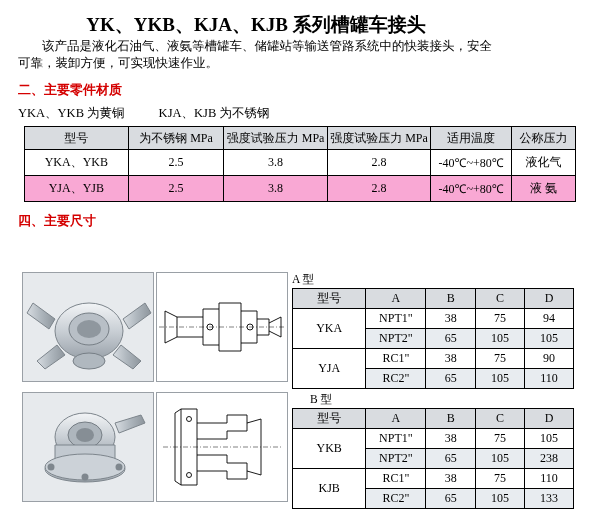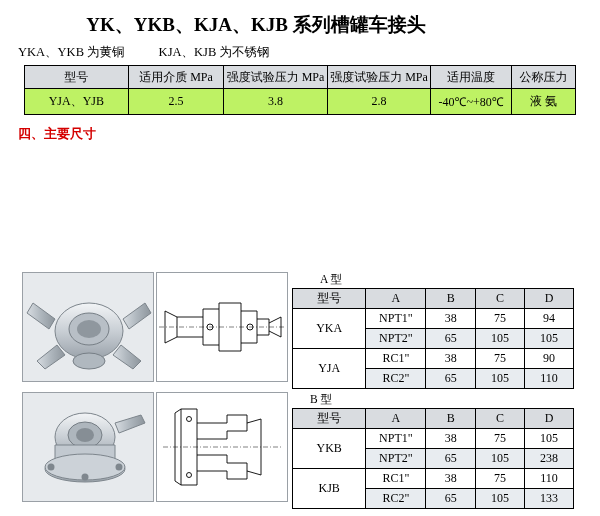--- a/index.html
+++ b/index.html
@@ -73,42 +73,42 @@
   }
   .perf td {
     height: 25px;
   }
   .perf .hdr td {
     background: #d9dce0;
     height: 22px;
     font-size: 12px;
   }
   .perf .r1 td { background: #ffffff; }
-  .perf .r2 td { background: #bef264; }
+  .perf .r2 td { background: #f9a8d4; }
 
   
   .img-box {
     position: absolute;
     border: 1px solid #9aa0a6;
     background: linear-gradient(160deg,#e9ecef 0%, #dfe3e7 45%, #d3d8dd 100%);
     overflow: hidden;
   }
   .photo1 { left: 22px; top: 272px; width: 130px; height: 108px; }
   .draw1  { left: 156px; top: 272px; width: 130px; height: 108px; }
   .photo2 { left: 22px; top: 392px; width: 130px; height: 108px; }
   .draw2  { left: 156px; top: 392px; width: 130px; height: 108px; }
   .draw1, .draw2 { background: #ffffff; }
 
   
   .dim-label {
     position: absolute;
     font-size: 11.5px;
     font-family: "Liberation Serif", serif;
   }
-  .dimA-label { left: 292px; top: 272px; margin-left: 28px; }
+  .dimA-label { left: 292px; top: 272px; }
   .dimB-label { left: 310px; top: 392px; }
   .dim-table {
     position: absolute;
     width: 282px;
   }
   .dimA { left: 292px; top: 288px; }
   .dimB { left: 292px; top: 408px; }
   .dim-table td {
     height: 19px;
     font-size: 11.5px;
@@ -127,36 +127,46 @@
 
   svg { display: block; }
 </style>
 </head>
 <body>
 
 <div class="page">
 
   <div class="title">YK、YKB、KJA、KJB 系列槽罐车接头</div>
 
-
+  <div class="body-text">该产品是液化石油气、液氨等槽罐车、储罐站等输送管路系统中的快装接头，安全可靠，装卸方便，可实现快速作业。</div>
+
+  <div class="sec-head">二、主要零件材质</div>
   <div class="mat-line">
     <span>YKA、YKB 为黄铜</span><span class="gap"></span><span>KJA、KJB 为不锈钢</span>
   </div>
 
 
   <div class="perf-wrap">
     <table class="grid perf">
       <tbody>
           <tr class="hdr">
         <td style="width:104px">型号</td>
-        <td style="width:96px">适用介质 MPa</td>
+        <td style="width:96px">为不锈钢 MPa</td>
         <td style="width:104px">强度试验压力 MPa</td>
         <td style="width:104px">强度试验压力 MPa</td>
         <td style="width:80px">适用温度</td>
         <td style="width:64px">公称压力</td>
+      </tr>
+      <tr class="r1">
+        <td>YKA、YKB</td>
+        <td>2.5</td>
+        <td>3.8</td>
+        <td>2.8</td>
+        <td>-40℃~+80℃</td>
+        <td>液化气</td>
       </tr>
       <tr class="r2">
         <td>YJA、YJB</td>
         <td>2.5</td>
         <td>3.8</td>
         <td>2.8</td>
         <td>-40℃~+80℃</td>
         <td>液 氨</td>
       </tr>
     </tbody>

